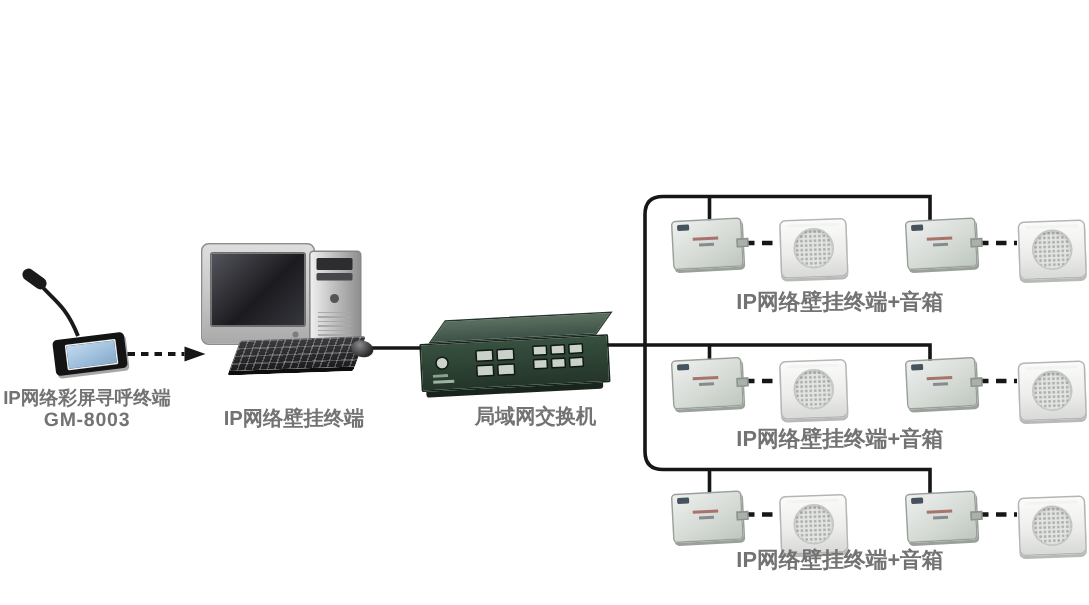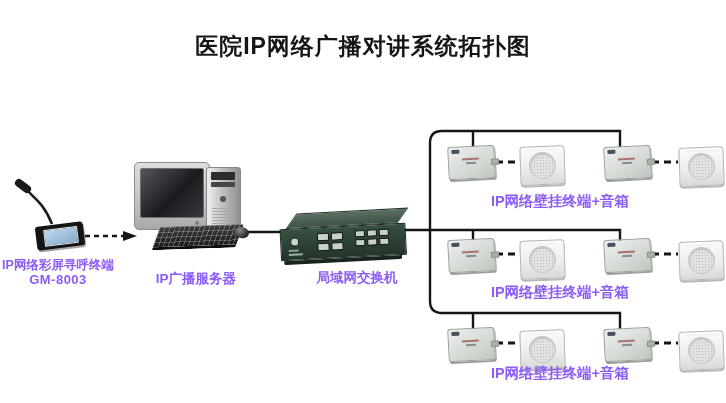--- a/index.html
+++ b/index.html
@@ -7,21 +7,21 @@
     position:relative;width:726px;height:403px;background:#ffffff;overflow:hidden;
     font-family:"Liberation Sans","DejaVu Sans",sans-serif;color:#111;
   }
   .abs{position:absolute;}
   
   .title{
     top:31px;left:0;width:726px;text-align:center;
     font-size:23px;font-weight:bold;letter-spacing:1px;color:#151515;
   }
   
-  .dev-label{font-weight:bold;color:#8b5cf6;text-align:center;white-space:nowrap;}
+  .dev-label{font-weight:bold;color:#737373;text-align:center;white-space:nowrap;}
   .lbl-mic1{top:257px;left:-12px;width:140px;font-size:12.5px;}
   .lbl-mic2{top:272px;left:-12px;width:140px;font-size:13px;letter-spacing:.5px;}
   .lbl-server{top:270px;left:126px;width:140px;font-size:13.5px;}
   .lbl-switch{top:269px;left:287px;width:140px;font-size:13.5px;font-family:Liberation Serif, serif;}
   .lbl-row{width:220px;left:450px;font-size:14.5px;}
   .lbl-row1{top:192px;} .lbl-row2{top:283px;} .lbl-row3{top:364px;}
 
   
   .mic-svg{top:178px;left:4px;}
   .mic-base{
@@ -115,21 +115,20 @@
   }
   .speaker .topline{position:absolute;top:2px;left:4px;right:4px;height:2px;background:#f3f3f1;border-radius:1px;}
   
   .wires{top:0;left:0;pointer-events:none;}
 </style>
 </head>
 <body>
 
 <div id="canvas">
 
-  <div class="abs title">医院IP网络广播对讲系统拓扑图</div>
 
   <svg class="abs wires" width="726" height="403" viewBox="0 0 726 403">
 
     <path d="M620,147 V131 H442 Q430,131 430,143 V301 Q430,313 442,313 H620 V329" fill="none" stroke="#161616" stroke-width="2.4"></path>
 
     <path d="M473,131 V147" fill="none" stroke="#161616" stroke-width="2.4"></path>
     <path d="M473,313 V329" fill="none" stroke="#161616" stroke-width="2.4"></path>
 
     <path d="M404,230 H620 V241" fill="none" stroke="#161616" stroke-width="2.4"></path>
     <path d="M473,230 V241" fill="none" stroke="#161616" stroke-width="2.4"></path>
@@ -168,21 +167,21 @@
     </div>
     <div class="abs mon-stand"></div>
     <div class="abs tower">
       <div class="bay1"></div>
       <div class="bay2"></div>
       <div class="pwr"></div>
       <div class="vents"></div>
     </div>
     <div class="abs keyboard"></div>
     <div class="abs mouse"></div>
-    <div class="abs dev-label lbl-server">IP广播服务器</div>
+    <div class="abs dev-label lbl-server">IP网络壁挂终端</div>
   </div>
 
   <div>
     <div class="abs switch">
       <div class="top"></div>
       <div class="front">
         <div class="rport"></div>
         <div class="pg pg1">
           <span></span>
             <span></span>

